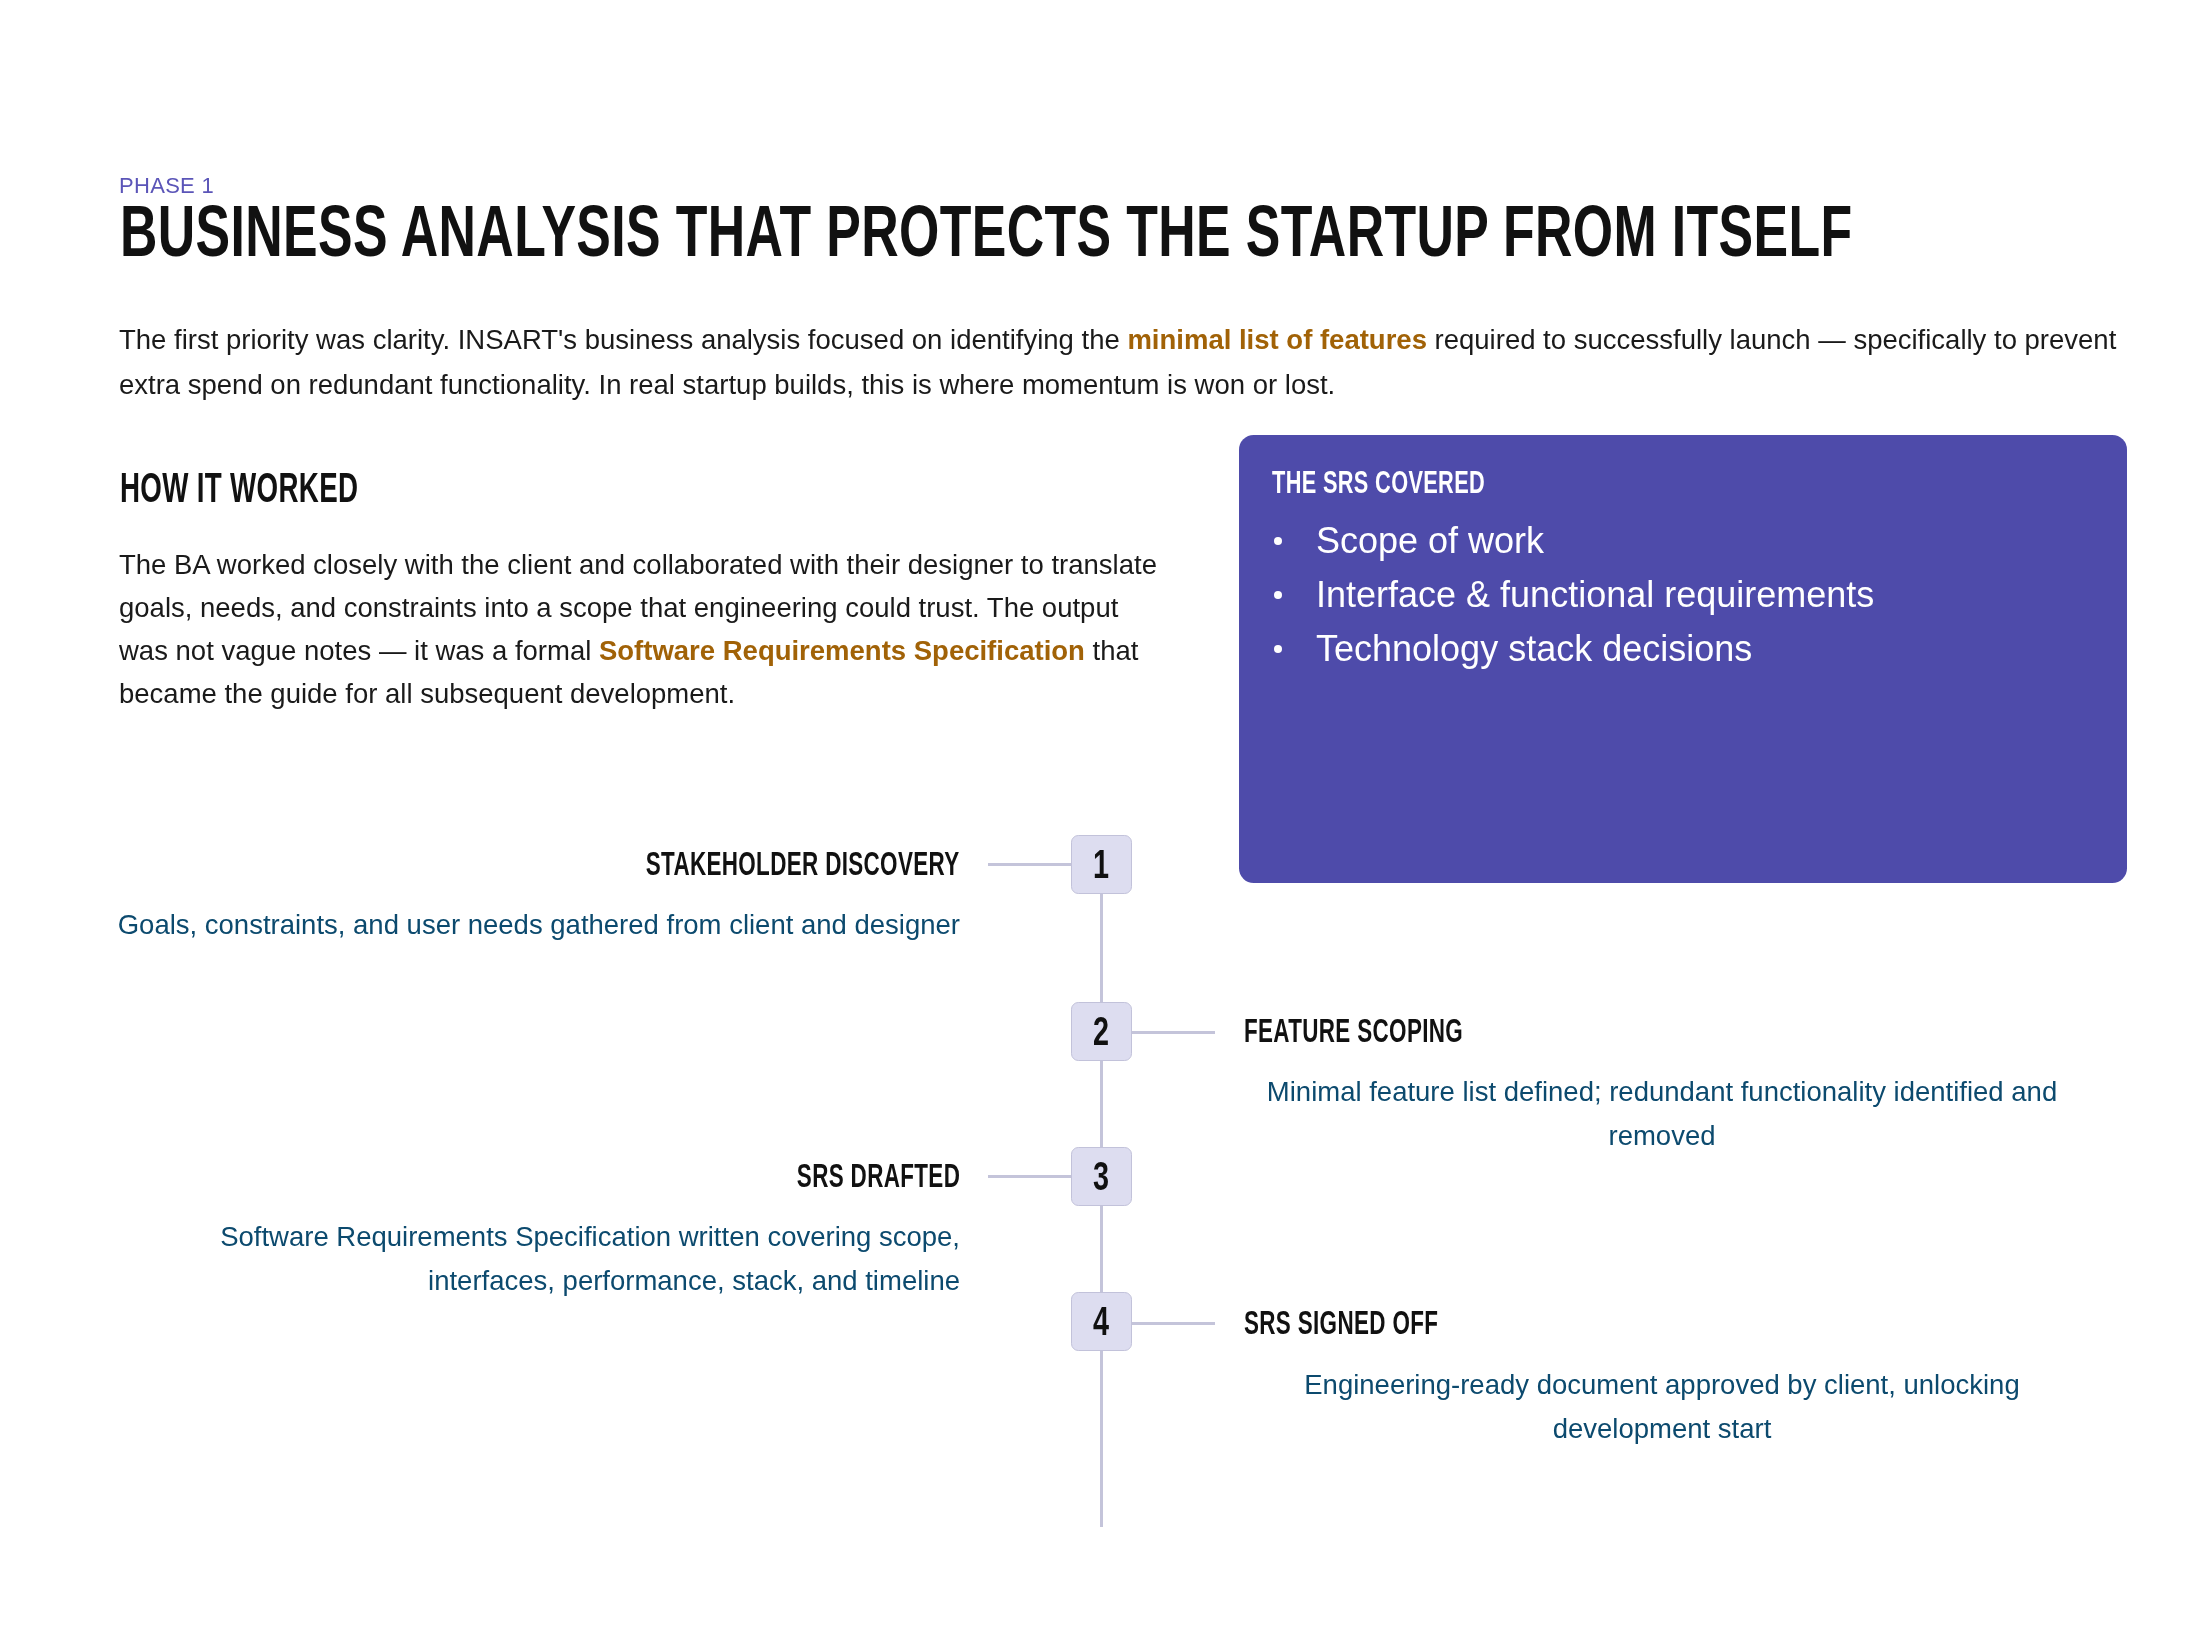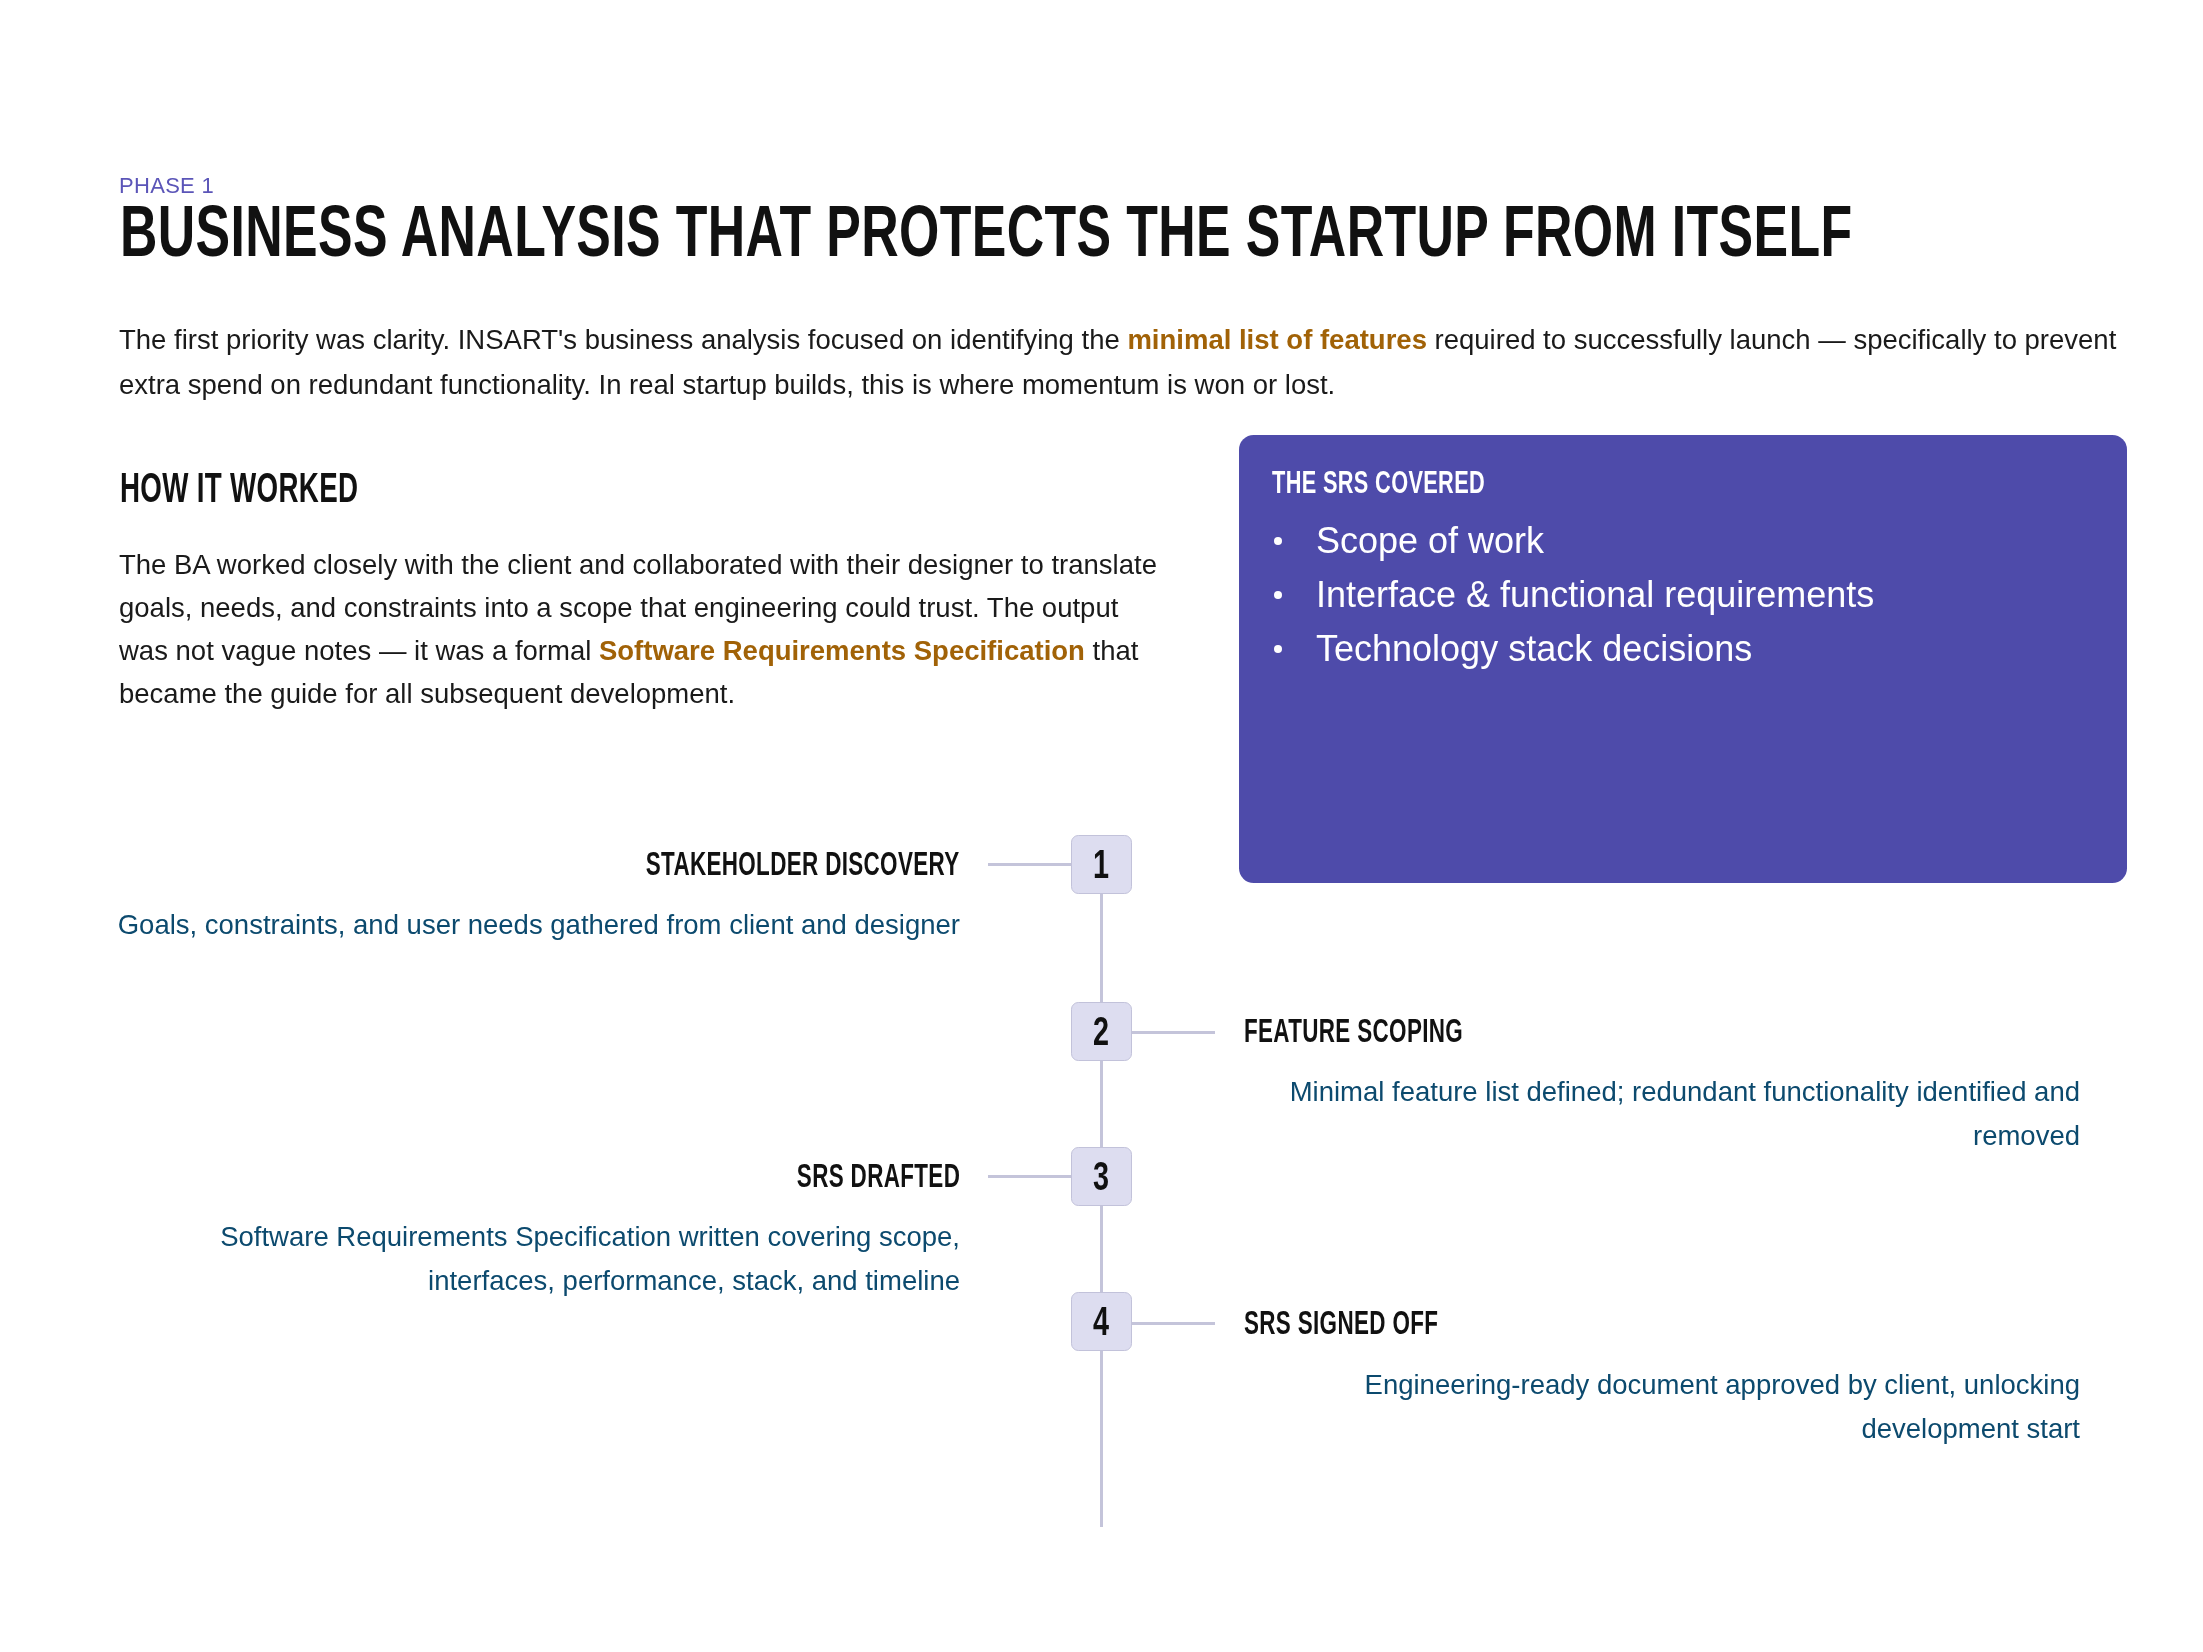--- a/index.html
+++ b/index.html
@@ -86,21 +86,21 @@
     transform: scaleX(0.68);
   }
   .tl-right-title {
     left: 1244px; font-size: 33px; line-height: 37px;
     transform: scaleX(0.68);
   }
   .tl-desc {
     font-size: 27.5px; line-height: 44px; color: #0c4a6e;
   }
   .tl-desc.left { right: 1244px; width: 845px; text-align: right; }
-  .tl-desc.right { left: 1244px; width: 836px; text-align: right; }
+  .tl-desc.right { left: 1244px; width: 836px; text-align: center; }
 </style>
 </head>
 <body>
 
 <div class="abs eyebrow">PHASE 1</div>
 
 <h1 class="abs cond title" style="margin:0">Business Analysis That Protects the Startup From Itself</h1>
 
 <p class="abs intro" style="margin:0"><span>The first priority was clarity. INSART's business analysis focused on identifying the </span><b>minimal list of features</b><span> required to successfully launch — specifically to prevent extra spend on redundant functionality. In real startup builds, this is where momentum is won or lost.</span></p>
 

